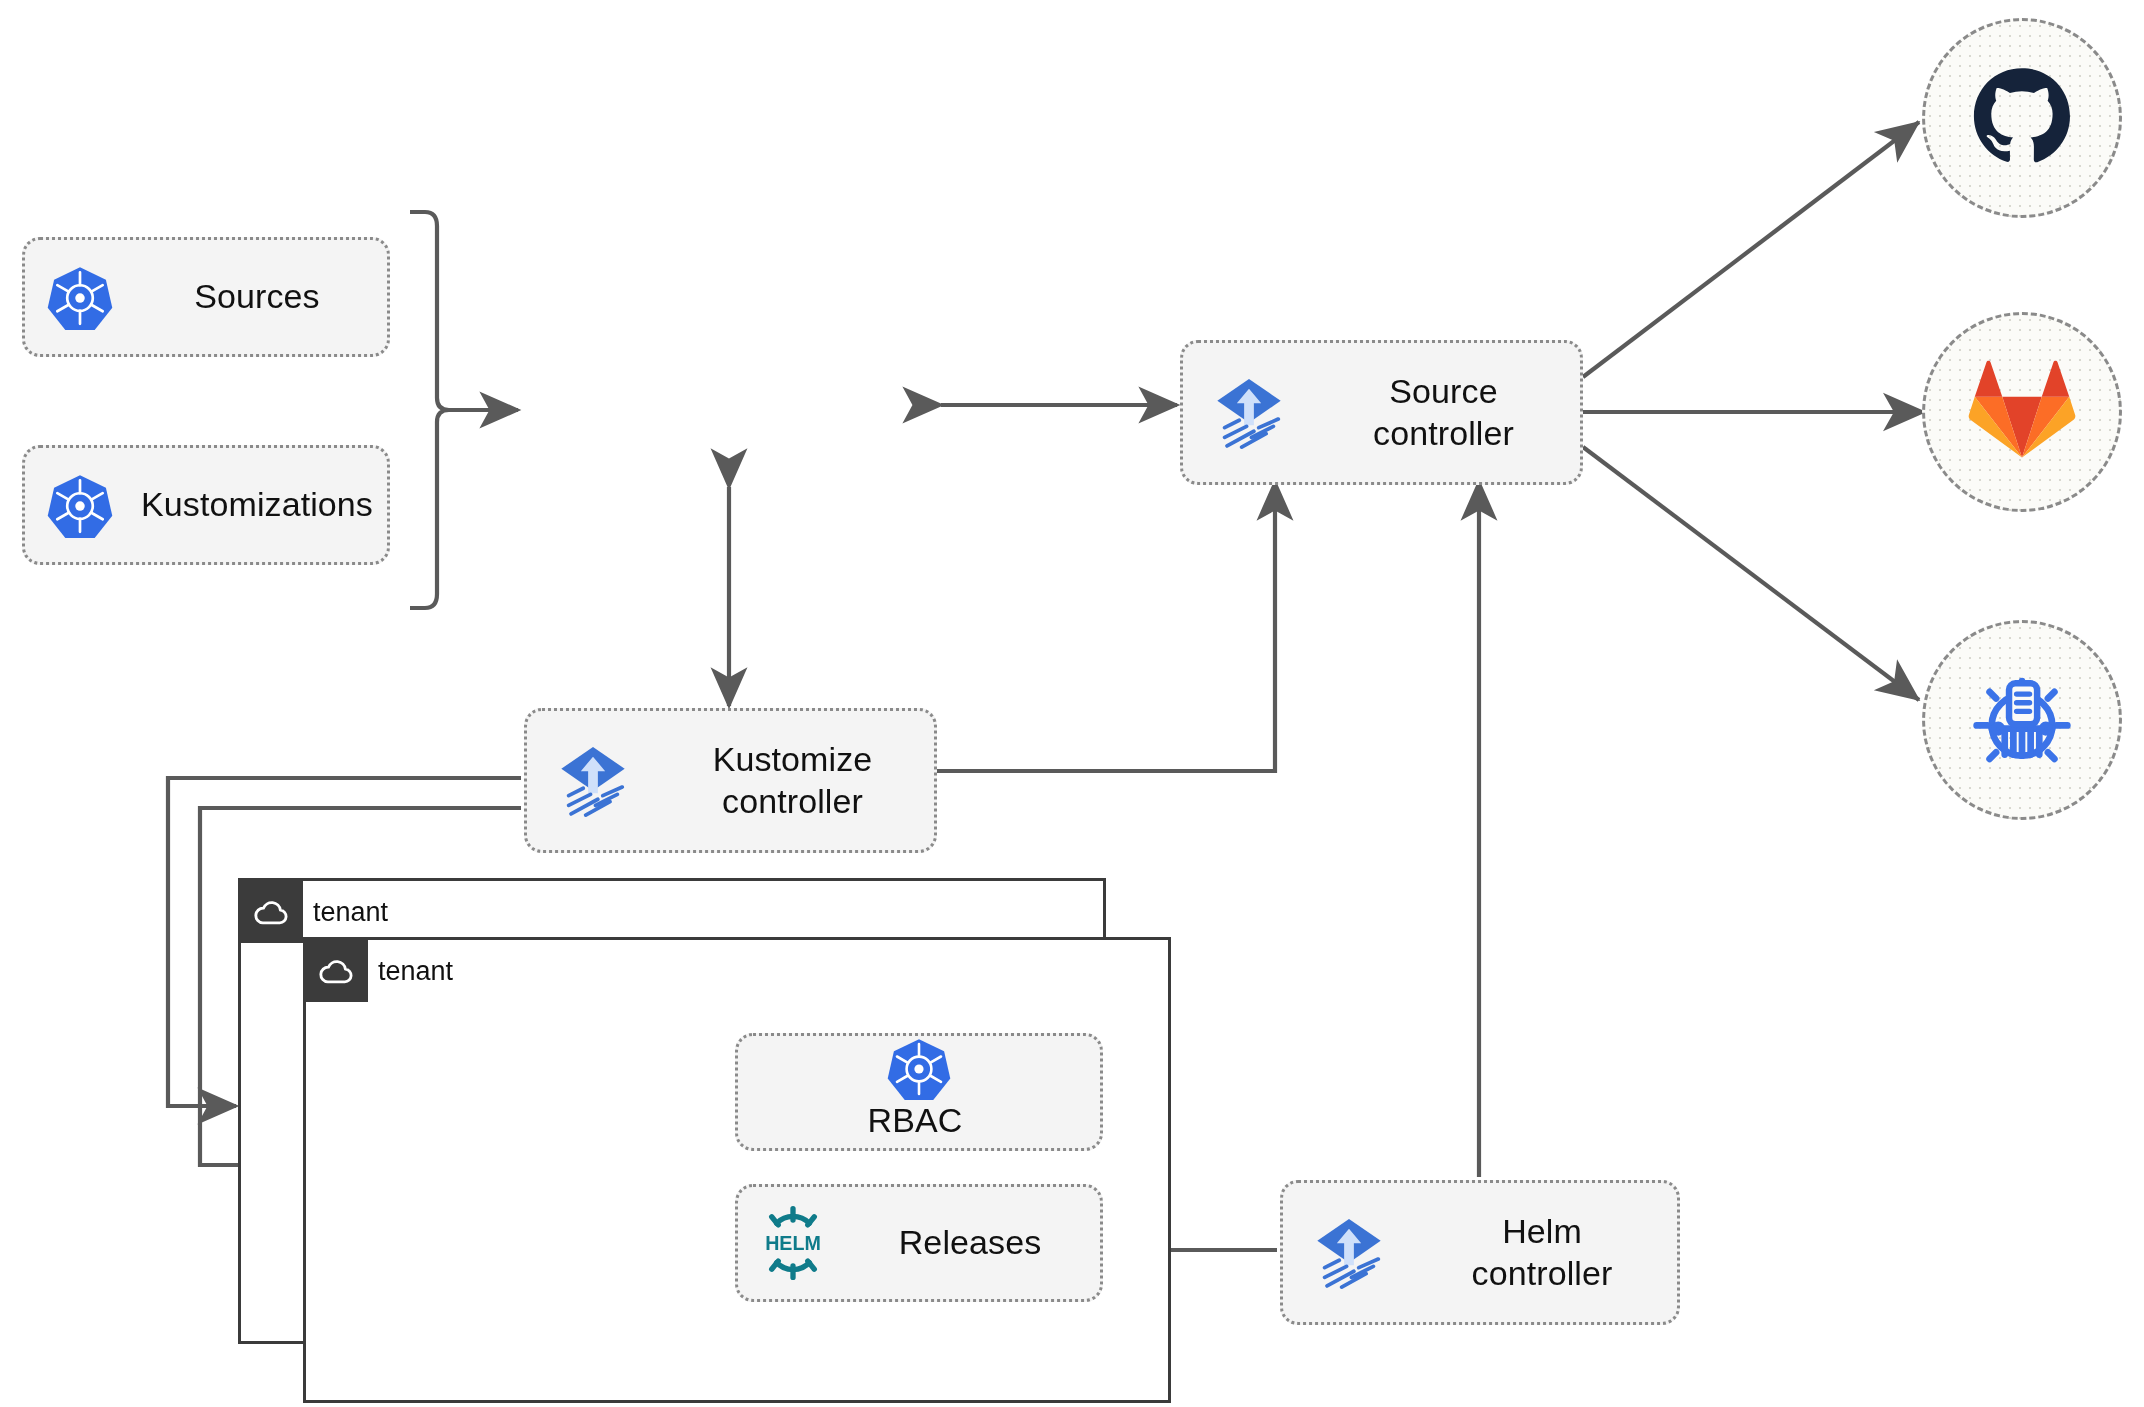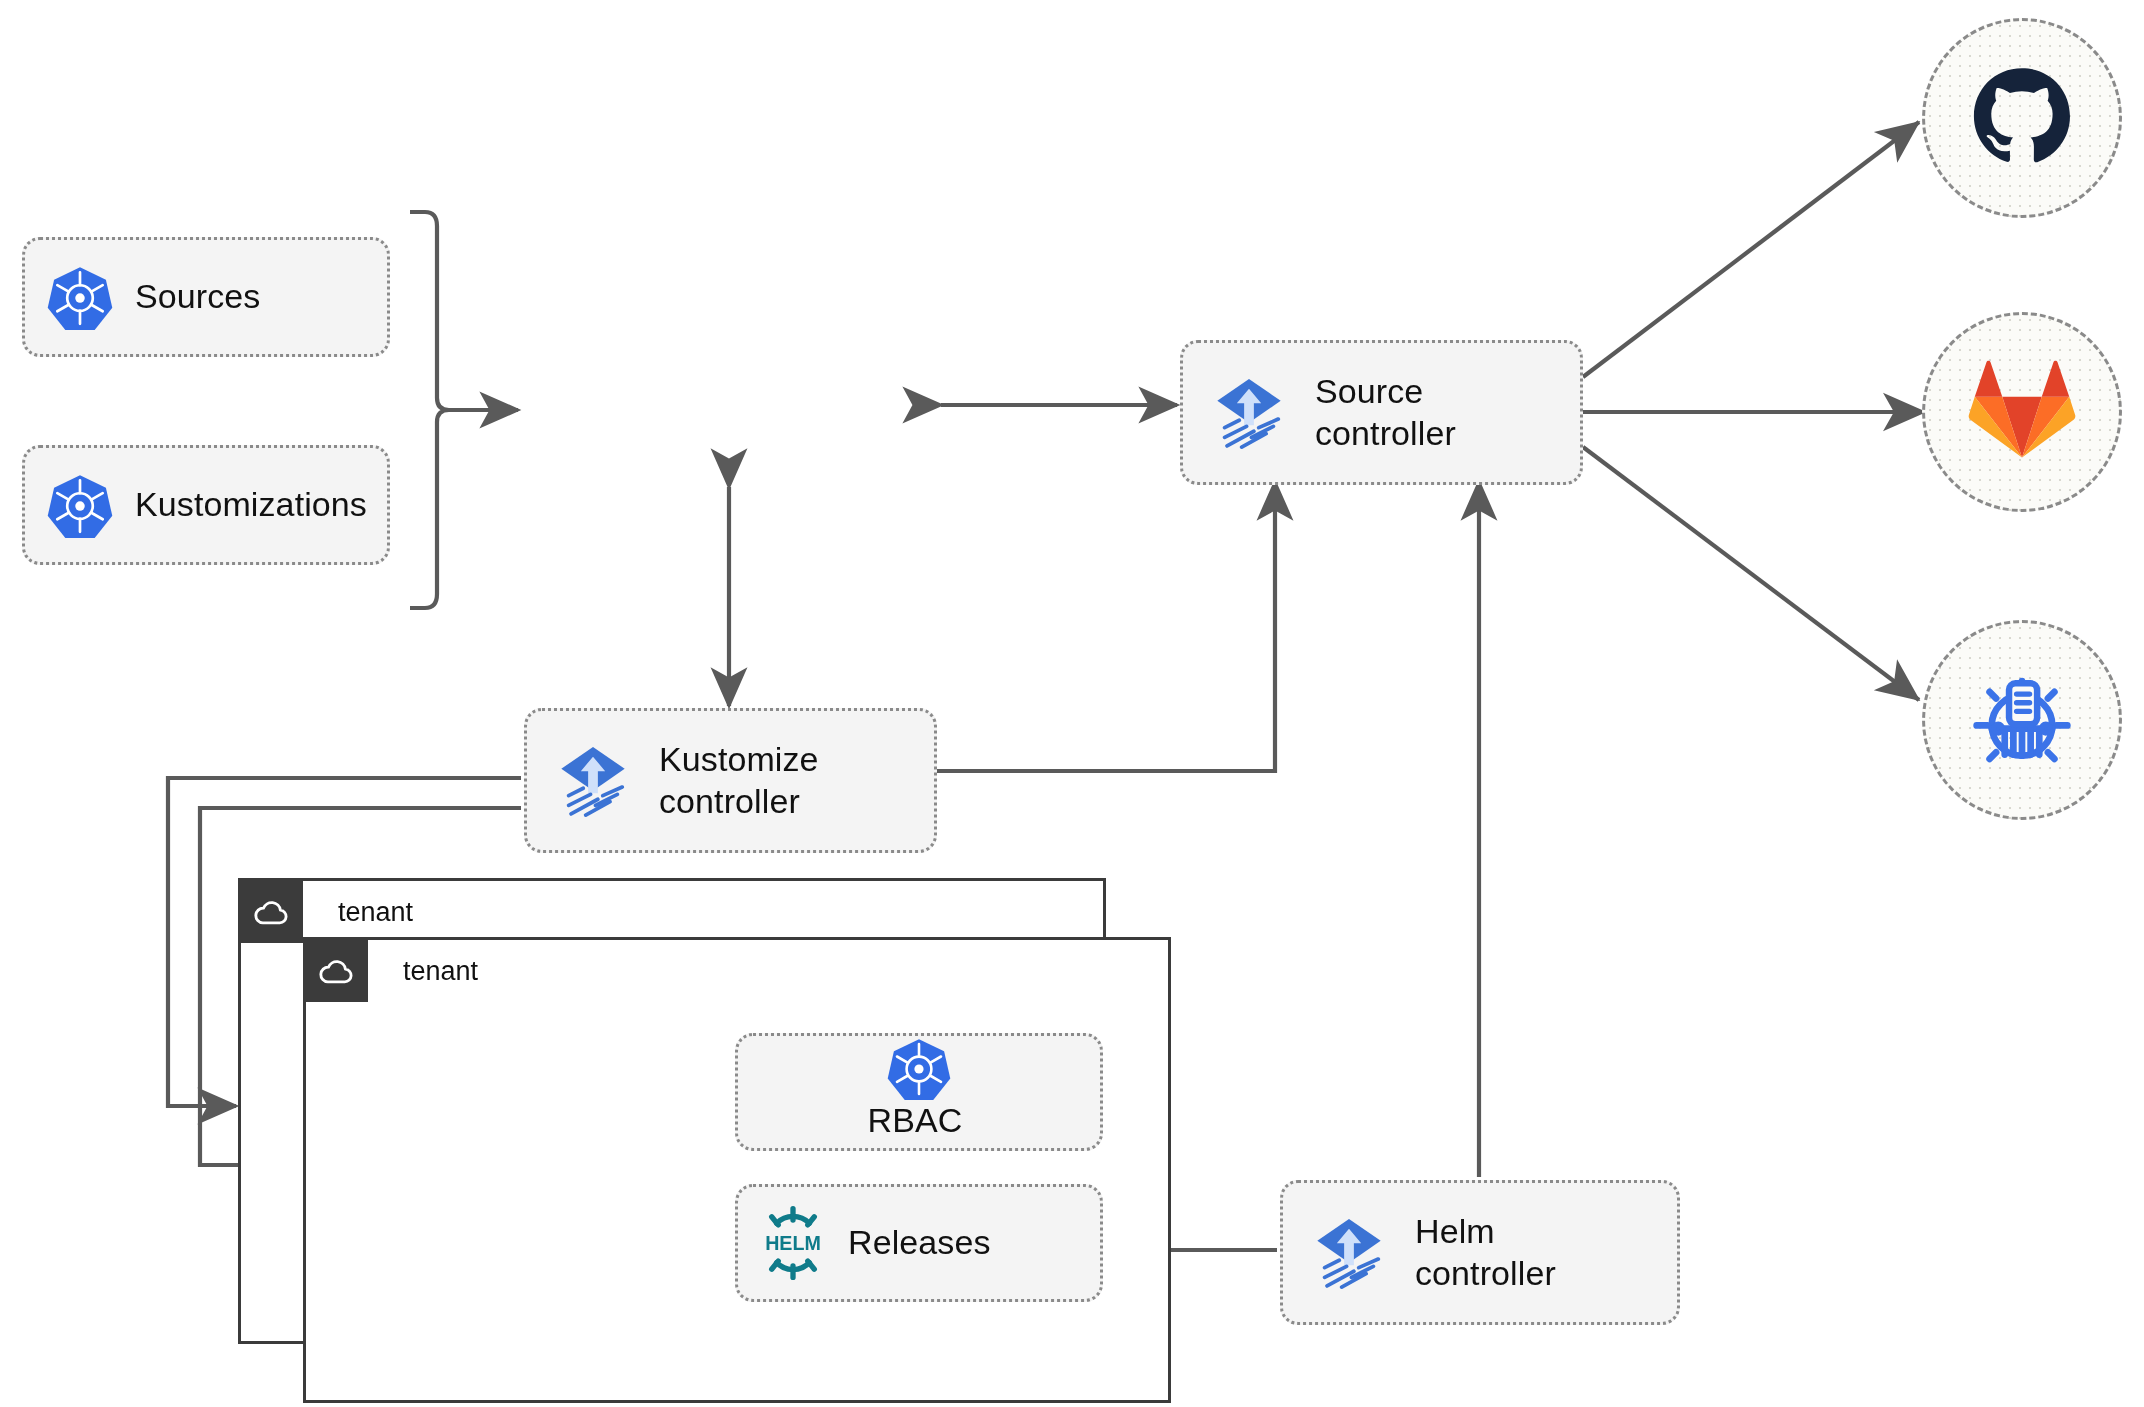--- a/index.html
+++ b/index.html
@@ -13,21 +13,21 @@
     border:3px dotted #8a8a8a;
     border-radius:18px;
     box-sizing:border-box;
     display:flex;
     align-items:center;
     z-index:5;
   }
   .node .ico{flex:0 0 auto;display:flex;align-items:center;justify-content:center;}
   .node .lbl{
     flex:1 1 auto;
-    text-align:left;
+    text-align:center;
     color:#111;
     font-size:34px;
     line-height:1.22;
     letter-spacing:.1px;
     white-space:pre-line;
     padding-right:8px;
   }
 
   
   .circ{
@@ -52,21 +52,21 @@
   }
   .tenant .tab{
     position:absolute;top:0;left:0;
     width:62px;height:62px;
     background:#3b3b3b;
     display:flex;align-items:center;justify-content:center;
   }
   .tenant .tname{
     position:absolute;top:0;left:62px;height:62px;
     display:flex;align-items:center;
-    padding-left:35px;
+    padding-left:10px;
     font-size:27px;color:#111;
   }
 
   svg.wires{position:absolute;left:0;top:0;width:2144px;height:1407px;z-index:2;overflow:visible;}
 </style>
 </head>
 <body>
 
 <div id="stage">
 

